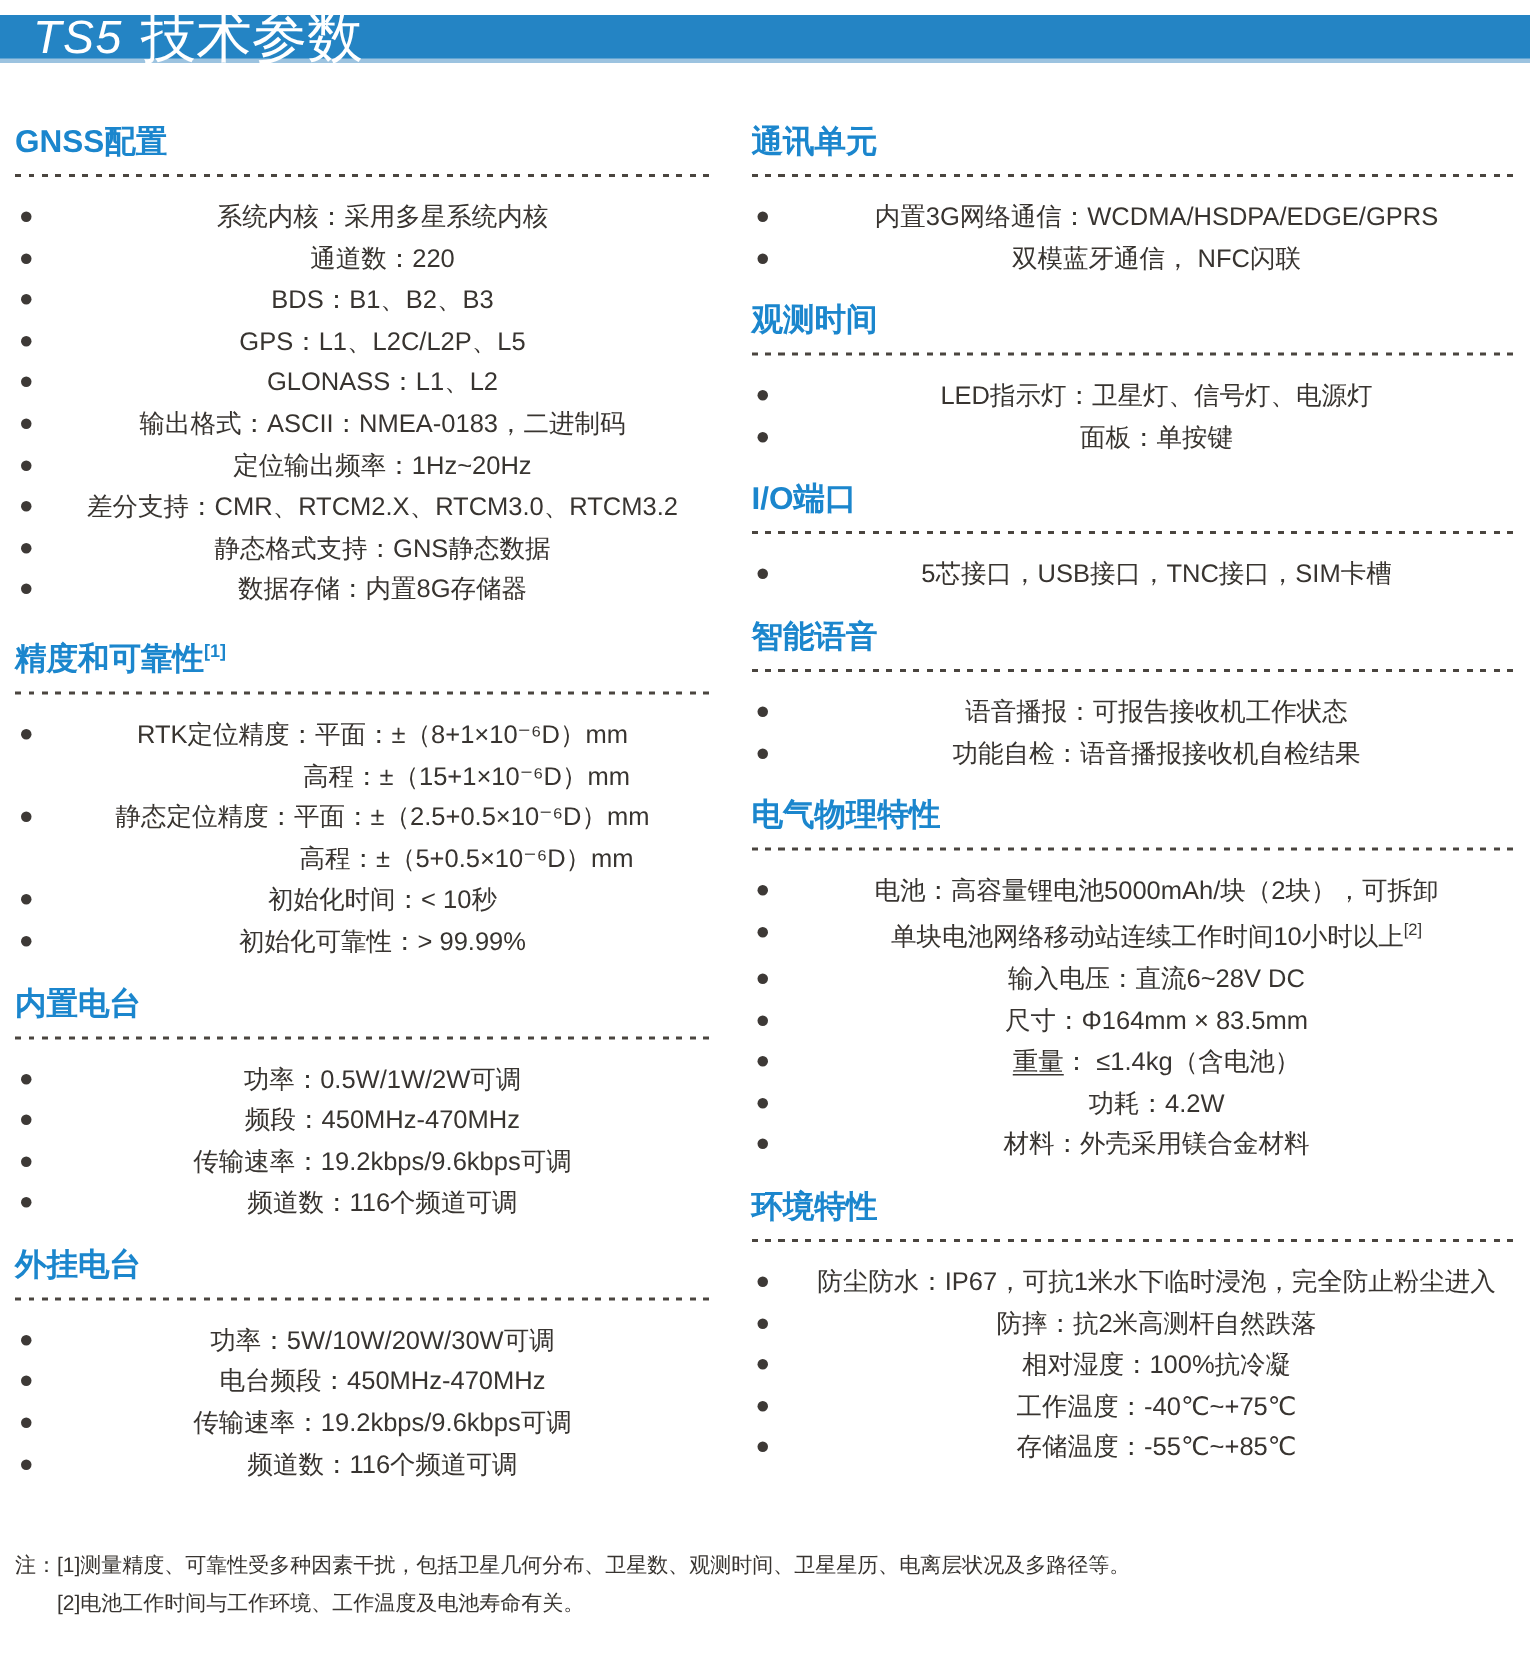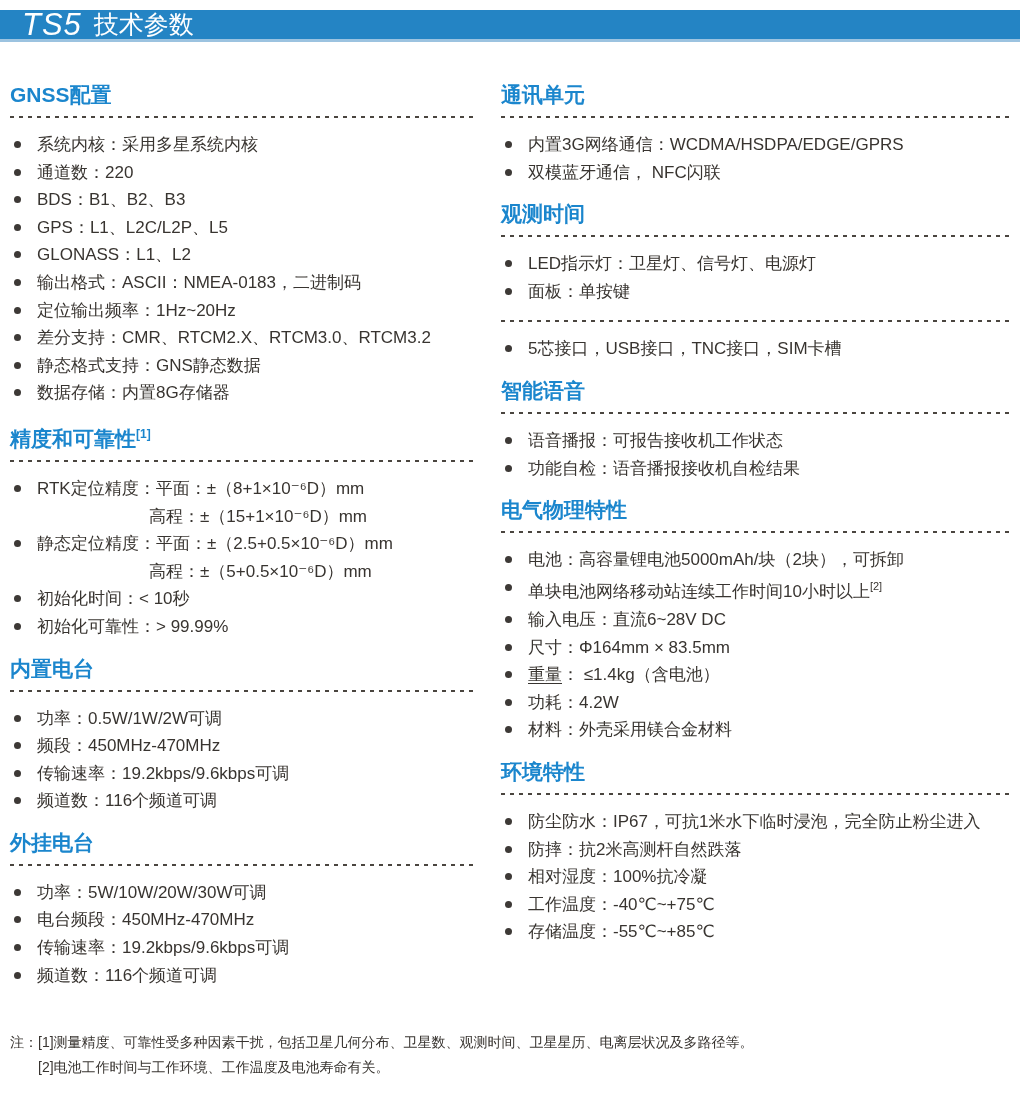--- a/index.html
+++ b/index.html
@@ -30,21 +30,21 @@
     color:#ffffff;
   }
   .banner .model{
     font-style:italic;
     font-size:31px;
     line-height:1;
     letter-spacing:1px;
     margin-right:12px;
   }
   .banner .banner-title{
-    font-size:25px;
+    font-size:37px;
     line-height:1;
   }
   .columns{
     display:flex;
     padding:40px 10px 0 10px;
     gap:28px;
   }
   .col{width:463px;flex:0 0 463px;}
   .col-right{width:513px;flex:0 0 513px;}
   .section{margin:0 0 15px 0;}
@@ -69,20 +69,21 @@
     list-style:none;
     margin:0;
     padding:0;
   }
   li.item{
     position:relative;
     padding-left:27px;
     font-size:17px;
     line-height:27.6px;
     white-space:nowrap;
+    text-align:center;
   }
   li.item .dot{
     position:absolute;
     left:4px;
     top:10px;
     width:7px;
     height:7px;
     border-radius:50%;
     background:var(--dot);
   }
@@ -168,20 +169,21 @@
       </section>
       <section class="section">
         <h2 class="sec-title">观测时间</h2>
         <div class="divider"></div>
         <ul class="items">
           <li class="item"><span class="dot"></span><span class="txt">LED指示灯：卫星灯、信号灯、电源灯</span></li>
           <li class="item"><span class="dot"></span><span class="txt">面板：单按键</span></li>
         </ul>
       </section>
       <section class="section">
+        <h2 class="sec-title">I/O端口</h2>
         <div class="divider"></div>
         <ul class="items">
           <li class="item"><span class="dot"></span><span class="txt">5芯接口，USB接口，TNC接口，SIM卡槽</span></li>
         </ul>
       </section>
       <section class="section">
         <h2 class="sec-title">智能语音</h2>
         <div class="divider"></div>
         <ul class="items">
           <li class="item"><span class="dot"></span><span class="txt">语音播报：可报告接收机工作状态</span></li>

